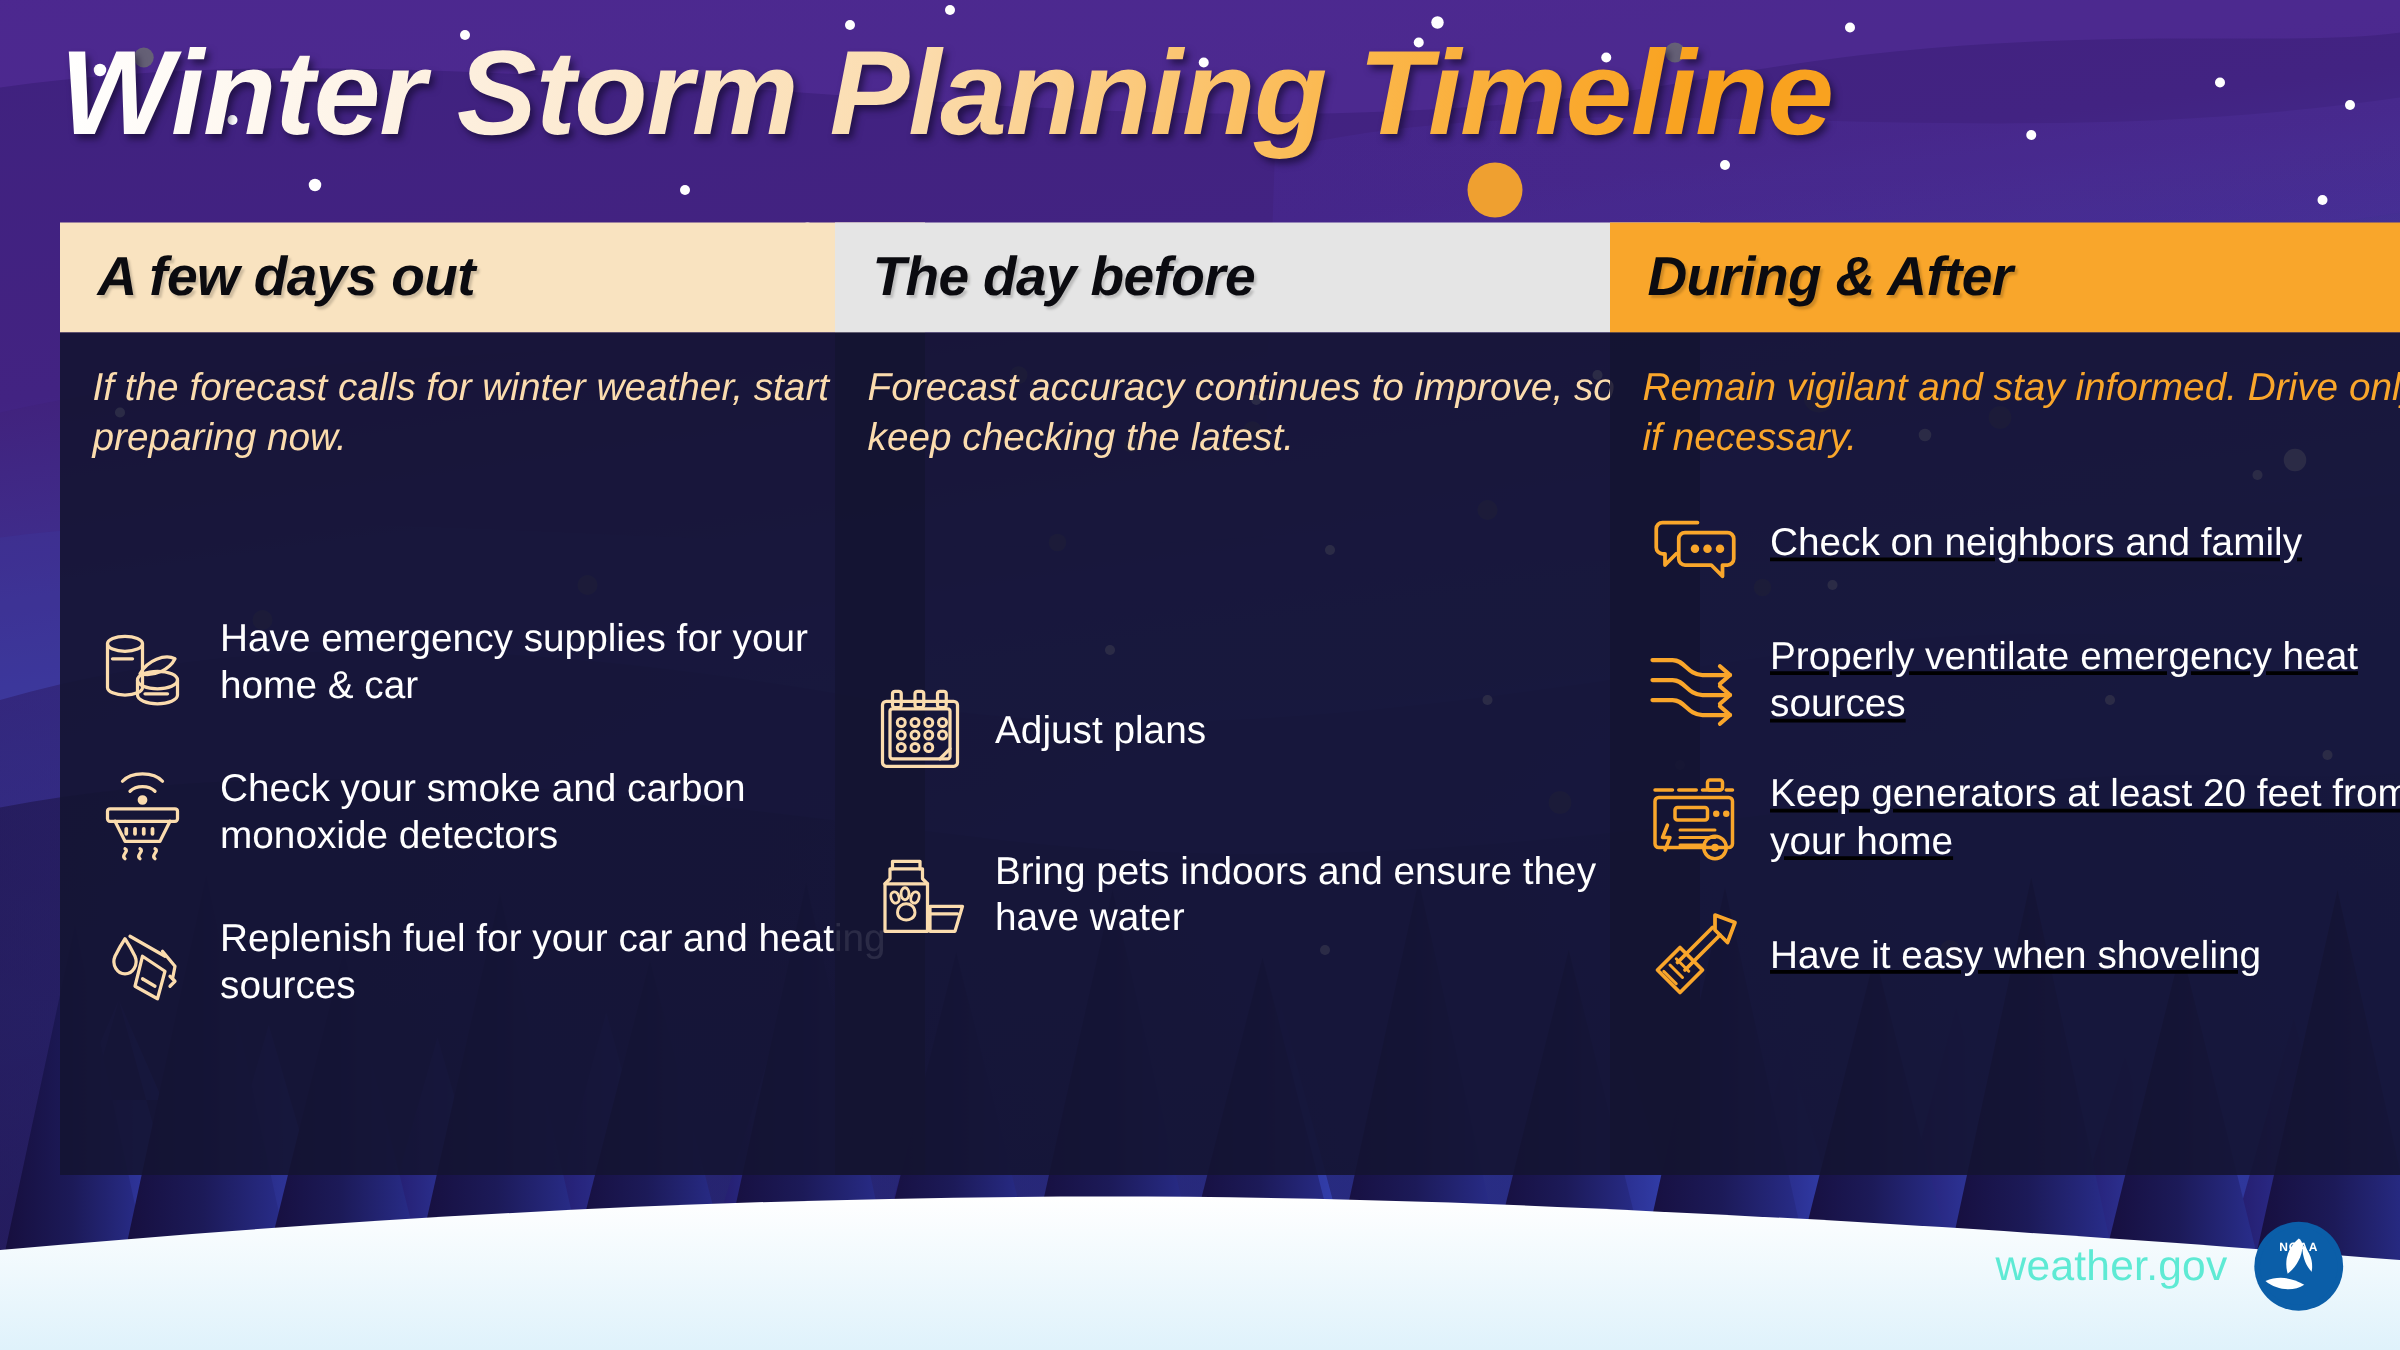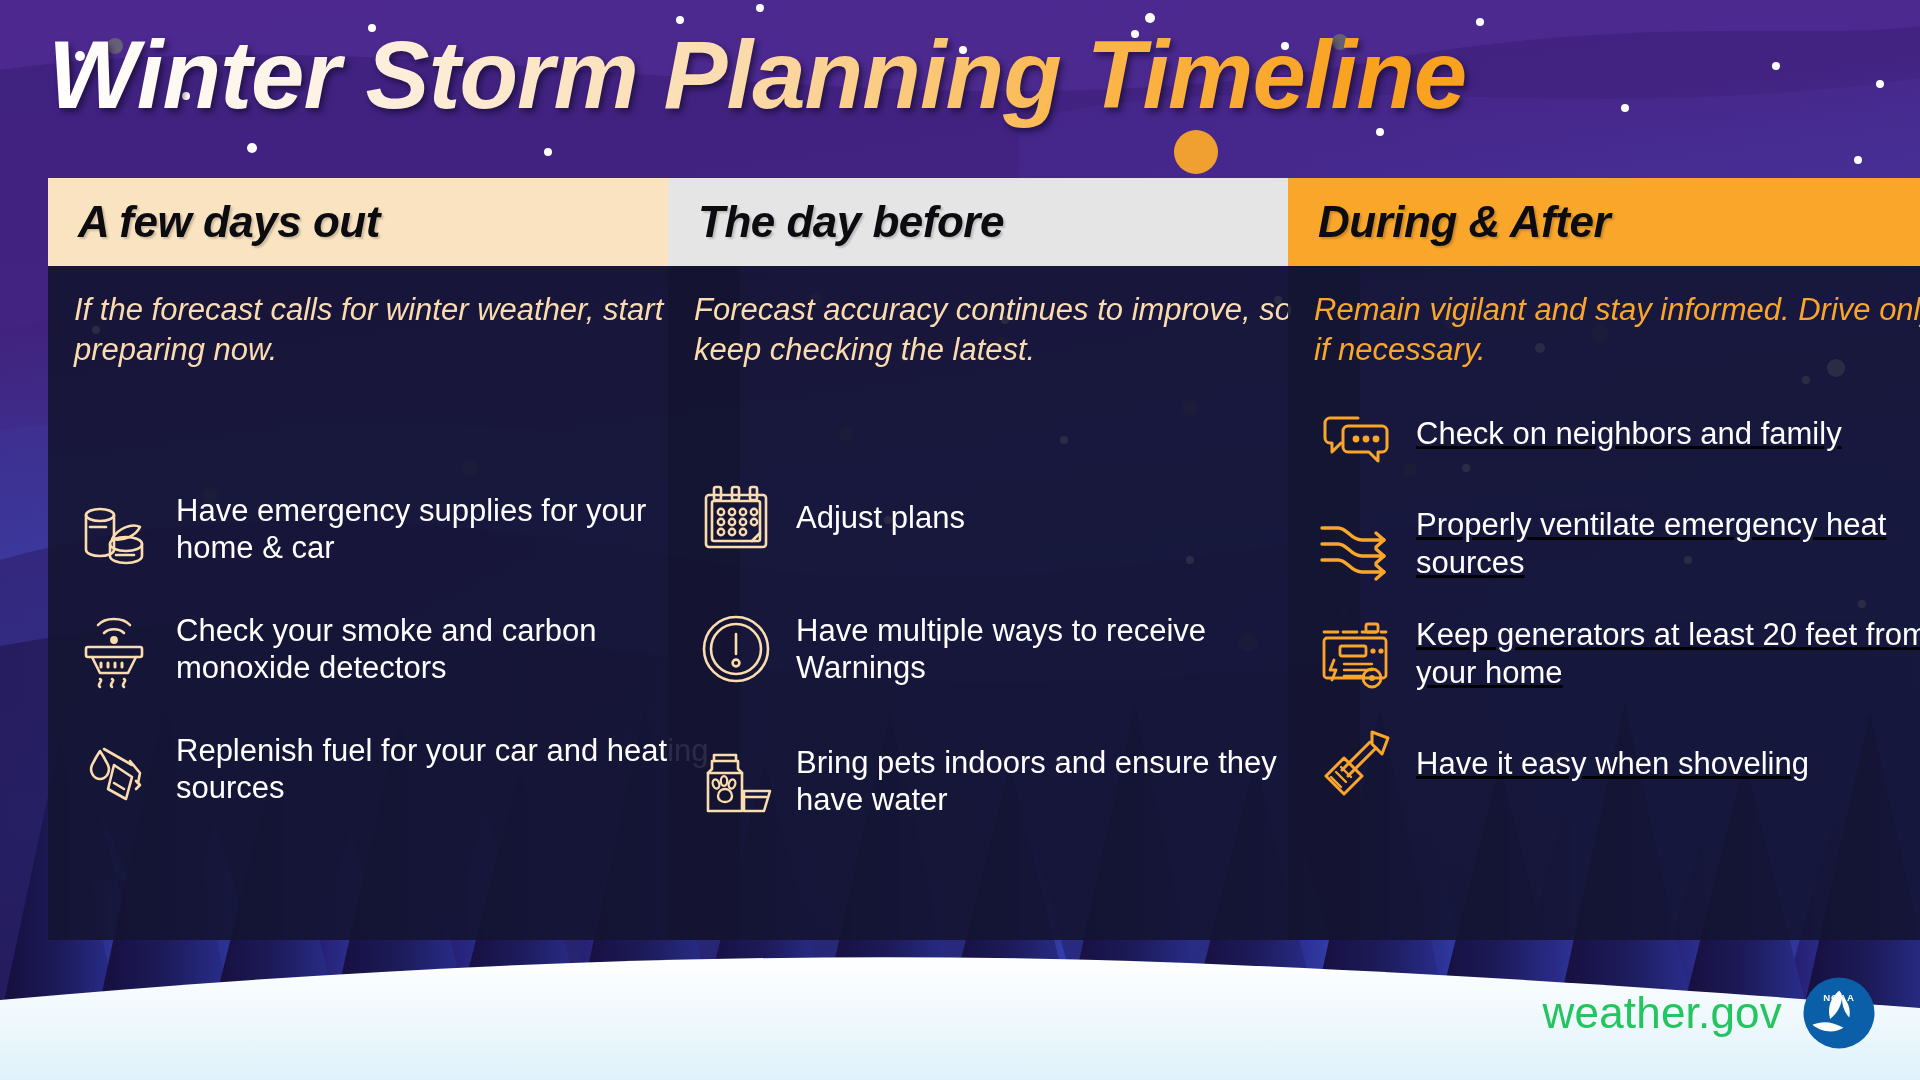--- a/index.html
+++ b/index.html
@@ -71,21 +71,21 @@
   .item{ display:flex; align-items:center; gap:18px; }
   .item .ico{ flex:0 0 84px; width:84px; height:84px; display:flex; align-items:center; justify-content:center; }
   .item .txt{ font-size:31px; line-height:1.20; color:#ffffff; }
 
   .c1 .item{ margin:16px 0; }
   .c2 .item{ margin:22px 0; }
   .c3 .item{ margin:9px 0; }
 
   
   .footer{ position:absolute; z-index:13; right:44px; bottom:30px; display:flex; align-items:center; gap:20px; }
-  .wgov{ font-size:44px; color:#22c55e; letter-spacing:.2px; }
+  .wgov{ font-size:34px; color:#5eead4; letter-spacing:.2px; }
   .noaa{ width:74px; height:74px; }
 </style>
 </head>
 <body>
 
 <svg id="bg" viewBox="0 0 1920 1080" preserveAspectRatio="none">
   <defs>
     <linearGradient id="sky" x1="0" y1="0" x2="0.25" y2="1">
       <stop offset="0%" stop-color="#3d1f78"></stop>
       <stop offset="28%" stop-color="#41227d"></stop>
@@ -332,31 +332,20 @@
                 <circle cx="27" cy="57" r="3.2"></circle>
                   <circle cx="38" cy="57" r="3.2"></circle>
                   <circle cx="49" cy="57" r="3.2"></circle>
               </g>
               <path d="M58,66 L66,58"></path>
             </svg>
           </span>
           <span class="txt">Adjust plans</span>
         </div>
 
-        <div class="item">
-          <span class="ico">
-            <svg width="84" height="84" viewBox="0 0 84 84" fill="none" stroke="#fbdcae" stroke-width="2.6" stroke-linecap="round" stroke-linejoin="round">
-              <circle cx="42" cy="42" r="32"></circle>
-              <circle cx="42" cy="42" r="25"></circle>
-              <path d="M42,27 L42,47"></path>
-              <circle cx="42" cy="56" r="3.4"></circle>
-            </svg>
-          </span>
-          <span class="txt">Have multiple ways to receive Warnings</span>
-        </div>
 
         <div class="item">
           <span class="ico">
             <svg width="84" height="84" viewBox="0 0 84 84" fill="none" stroke="#fbdcae" stroke-width="2.6" stroke-linecap="round" stroke-linejoin="round">
               <path d="M18,22 L44,22 L44,30 L48,34 L48,72 L14,72 L14,34 L18,30 Z"></path>
               <path d="M14,34 L48,34"></path>
               <path d="M20,22 L20,16 L42,16 L42,22"></path>
               <g stroke-width="2.3">
                 <ellipse cx="22" cy="45" rx="3.2" ry="4.6" transform="rotate(-18 22 45)"></ellipse>
                 <ellipse cx="30" cy="42" rx="3.2" ry="4.8"></ellipse>

